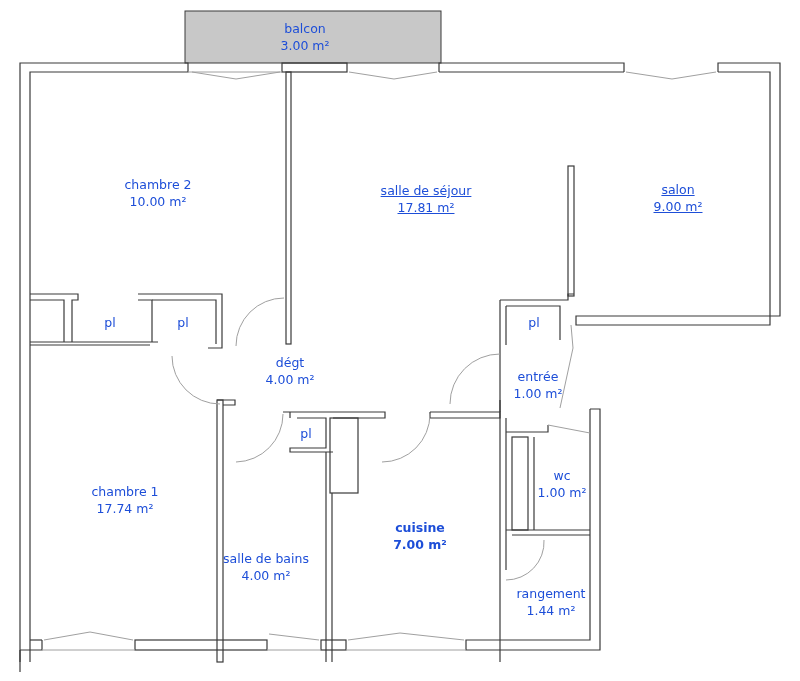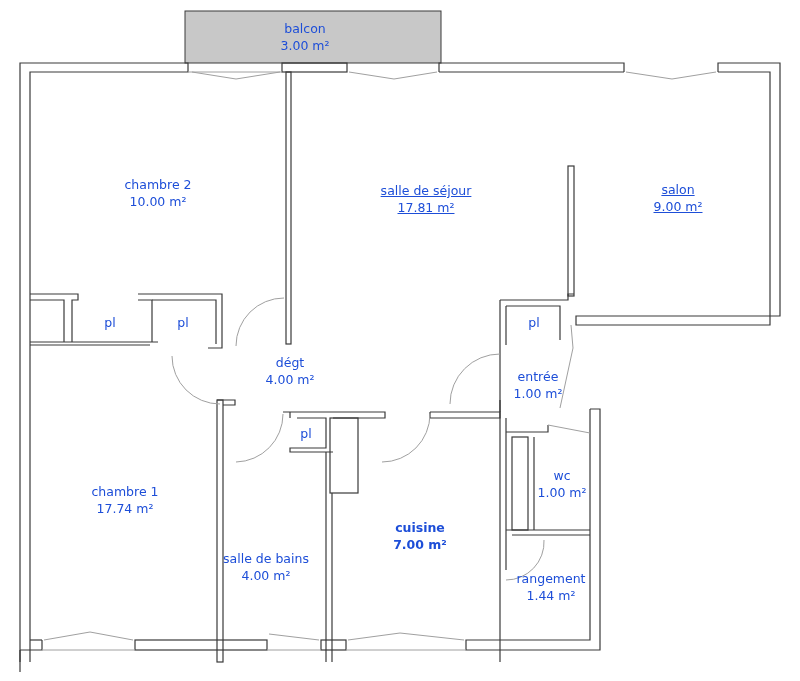--- a/index.html
+++ b/index.html
@@ -140,16 +140,16 @@
   <div>17.74 m²</div>
 </div>
 <div class="label" style="left:420px;top:519px;font-weight:bold;">
   <div>cuisine</div>
   <div>7.00 m²</div>
 </div>
 <div class="label" style="left:266px;top:526px;margin-top:24px;">
   <div>salle de bains</div>
   <div>4.00 m²</div>
 </div>
-<div class="label" style="left:551px;top:570px;">
+<div class="label" style="left:551px;top:585px;">
   <div>rangement</div>
   <div>1.44 m²</div>
 </div>
 
 </body></html>

